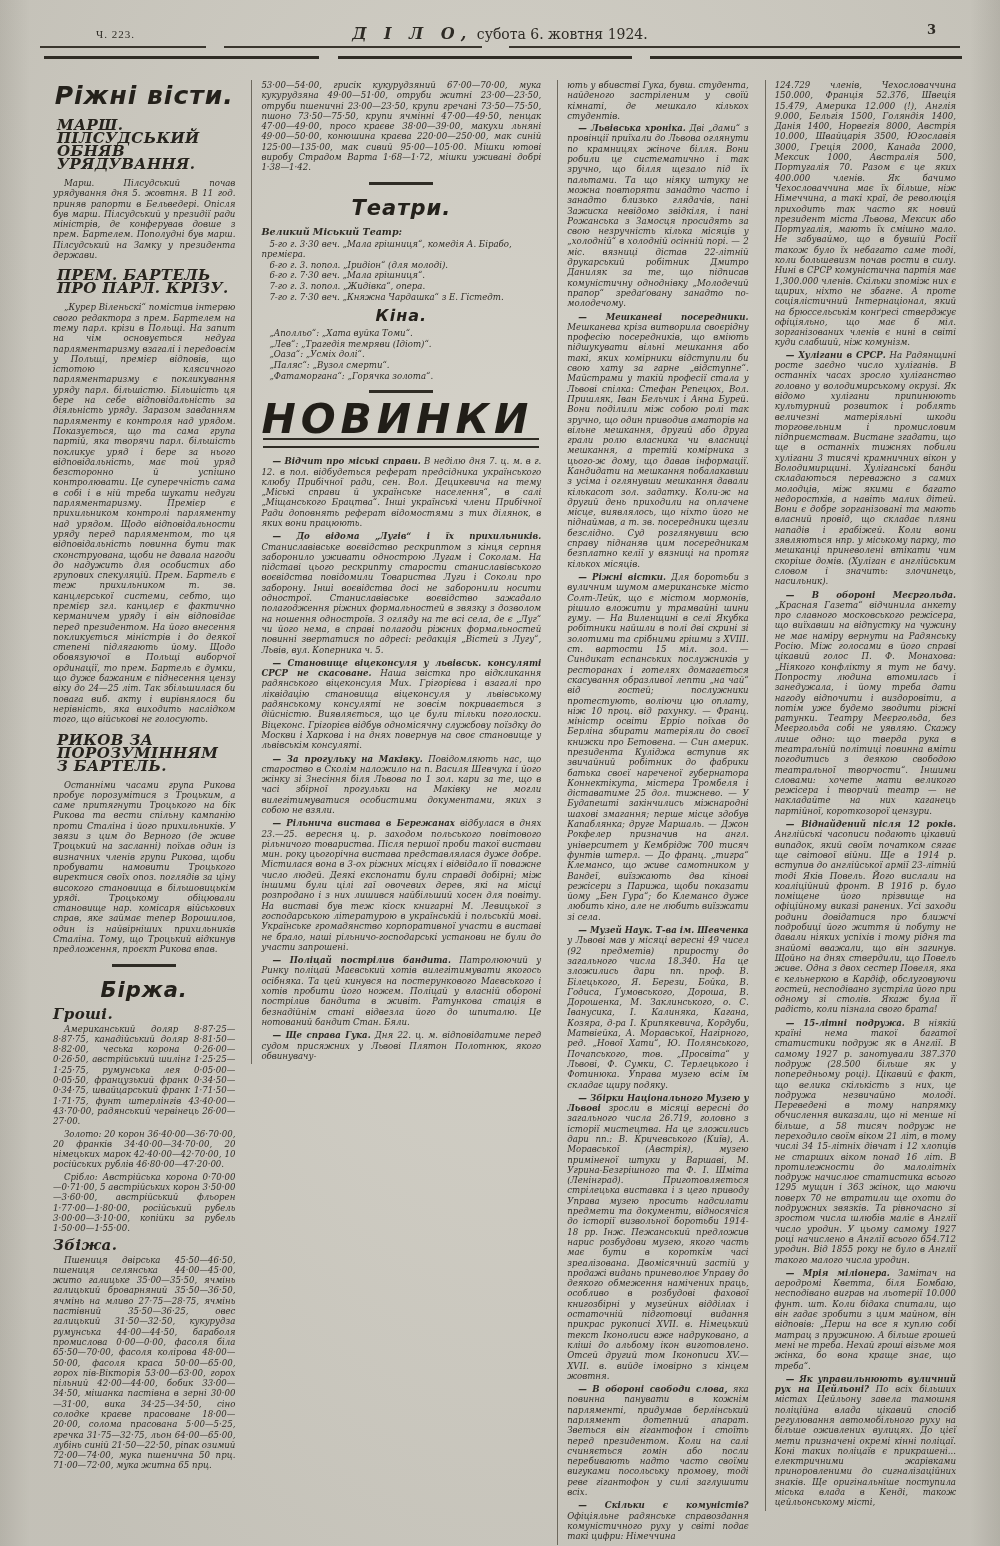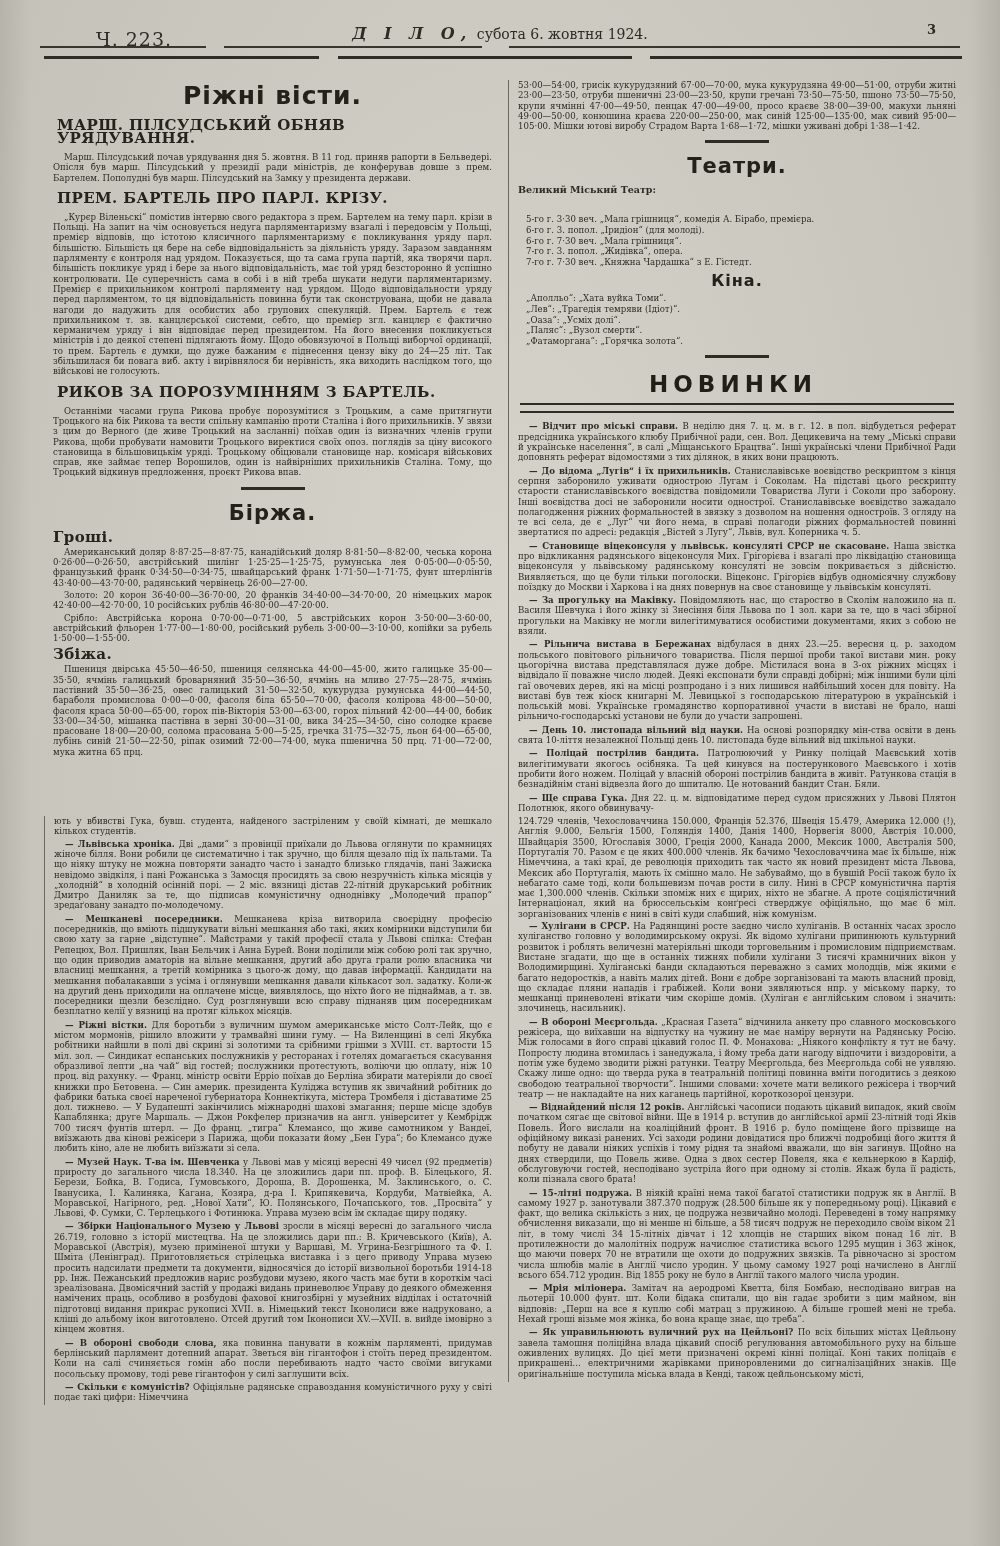--- a/index.html
+++ b/index.html
@@ -17,36 +17,37 @@
       linear-gradient(90deg, rgba(60,55,45,0.10) 0, rgba(0,0,0,0) 3%, rgba(0,0,0,0) 97%, rgba(60,55,45,0.12) 100%),
       #d2cfc5;
     box-sizing:border-box;
   }
   
   .pg-header{
     position:relative;
     padding:26px 36px 0 58px;
     height:40px;
   }
-  .pg-header .issue{position:absolute;left:96px;top:28px;font-size:19px;letter-spacing:1px;}
+  .pg-header .issue{position:absolute;left:96px;top:28px;font-size:11px;letter-spacing:1px;font-family:Liberation Serif, serif;}
   .pg-header .center{position:absolute;left:0;right:0;top:24px;text-align:center;font-size:14px;}
   .pg-header .center b{letter-spacing:6px;font-size:16px;font-style:italic;}
   .pg-header .pageno{position:absolute;right:64px;top:22px;font-size:13px;font-weight:bold;}
   .rule-top{position:absolute;left:40px;right:40px;top:46px;height:2px;
     background:linear-gradient(90deg,#3a362e 0 18%, transparent 18% 20%, #3a362e 20% 48%, transparent 48% 51%, #3a362e 51% 100%);}
   .rule-top2{position:absolute;left:44px;right:38px;top:56px;height:3px;
     background:linear-gradient(90deg,#2f2c25 0 30%, transparent 30% 32%, #2f2c25 32% 64%, transparent 64% 66%, #2f2c25 66% 100%);}
   
   .cols{
     display:grid;
-    grid-template-columns:repeat(2,1fr);
+    grid-template-columns:repeat(4,1fr);
     column-gap:8px;
     padding:14px 36px 0 44px;
     box-sizing:border-box;
     align-items:start;
+    font-style:italic;
   }
   .col{
     box-sizing:border-box;
     padding:0 8px 0 9px;
     border-left:1px solid #6d685d;
   }
   .col:first-child{border-left:none;}
   
   .sec-title{
     font-family:"DejaVu Sans","Liberation Sans",sans-serif;
@@ -61,28 +62,28 @@
     line-height:13px;margin:9px 4px 7px 4px;color:#26231d;letter-spacing:0.4px;
   }
   .para{
     font-size:8.6px;line-height:10.3px;
     text-align:justify;text-indent:11px;
     margin:0 0 2px 0;
   }
   .para.noindent{text-indent:0;}
   .para .lead{font-weight:bold;}
   .news{margin:0 0 3px 0;}
-  .sched-name{font-size:9.5px;font-weight:bold;line-height:12px;margin:2px 0 18px 0;}
+  .sched-name{font-size:9.5px;font-weight:bold;line-height:12px;margin:2px 0 1px 0;}
   .sched-line{font-size:8.6px;line-height:10.6px;text-indent:8px;}
   .divider{
     width:64px;height:3px;background:#2f2c25;margin:9px auto 9px auto;
   }
   .novynky{
     font-family:"DejaVu Sans","Liberation Sans",sans-serif;
-    font-weight:bold;font-size:23px;line-height:34px;
+    font-weight:bold;font-size:41px;line-height:34px;
     letter-spacing:5px;text-align:center;color:#211e18;
     margin:4px 8px 2px 0;
   }
   .dbl-rule{height:6px;border-top:2px solid #2f2c25;border-bottom:2px solid #2f2c25;margin:0 2px 8px 2px;}
 </style>
 </head>
 <body>
 
 <div class="paper">
 
@@ -131,21 +132,20 @@
       <div class="sched-line">„Паляс“: „Вузол смерти“.</div>
       <div class="sched-line">„Фатаморгана“: „Горячка золота“.</div>
       <div class="divider"></div>
       <div class="novynky">НОВИНКИ</div>
       <div class="dbl-rule"></div>
       <p class="para news"><span class="lead">— Відчит про міські справи.</span> <span>В неділю дня 7. ц. м. в г. 12. в пол. відбудеться реферат предсідника українського клюбу Прибічної ради, сен. Вол. Децикевича на тему „Міські справи й українське населення“, в салі „Міщанського Брацтва“. Інші українські члени Прибічної Ради доповнять реферат відомостями з тих ділянок, в яких вони працюють.</span></p>
       <p class="para news"><span class="lead">— До відома „Лугів“ і їх прихильників.</span> <span>Станиславівське воєвідство рескриптом з кінця серпня заборонило уживати однострою Лугам і Соколам. На підставі цього рескрипту старости станиславівського воєвідства повідомили Товариства Луги і Соколи про заборону. Інші воєвідства досі не заборонили носити однострої. Станиславівське воєвідство зажадало полагодження ріжних формальностей в звязку з дозволом на ношення одностроїв. З огляду на те всі села, де є „Луг“ чи його нема, в справі полагоди ріжних формальностей повинні звертатися по адресі: редакція „Вістей з Лугу“, Львів, вул. Коперника ч. 5.</span></p>
       <p class="para news"><span class="lead">— Становище віцеконсуля у львівськ. консуляті СРСР не скасоване.</span> <span>Наша звістка про відкликання радянського віцеконсуля Мих. Грігорієва і взагалі про ліквідацію становища віцеконсуля у львівському радянському консуляті не зовсім покривається з дійсністю. Виявляється, що це були тільки поголоски. Віцеконс. Грігорієв відбув одномісячну службову поїздку до Москви і Харкова і на днях повернув на своє становище у львівськім консуляті.</span></p>
       <p class="para news"><span class="lead">— За прогульку на Маківку.</span> <span>Повідомляють нас, що староство в Сколім наложило на п. Василя Шевчука і його жінку зі Знесіння біля Львова по 1 зол. кари за те, що в часі збірної прогульки на Маківку не могли вилегітимуватися особистими документами, яких з собою не взяли.</span></p>
       <p class="para news"><span class="lead">— Рільнича вистава в Бережанах</span> <span>відбулася в днях 23.—25. вересня ц. р. заходом польського повітового рільничого товариства. Після першої проби такої вистави мин. року цьогорічна вистава представлялася дуже добре. Містилася вона в 3-ох ріжних місцях і відвідало її поважне число людей. Деякі експонати були справді добірні; між іншими були цілі гаї овочевих дерев, які на місці розпродано і з них лишився найбільший хосен для повіту. На виставі був теж кіоск книгарні М. Левицької з господарською літературою в українській і польській мові. Українське громадянство корпоративної участи в виставі не брало, наші рільничо-господарські установи не були до участи запрошені.</span></p>
-      <p class="para news"><span class="lead">— День 10. листопада вільний від науки.</span> <span>На основі розпорядку мін-ства освіти в день свята 10-ліття незалежної Польщі день 10. листопада буде вільний від шкільної науки.</span></p>
       <p class="para news"><span class="lead">— Поліцай пострілив бандита.</span> <span>Патролюючий у Ринку поліцай Маєвський хотів вилегітимувати якогось осібняка. Та цей кинувся на постерункового Маєвського і хотів пробити його ножем. Поліцай у власній обороні пострілив бандита в живіт. Ратункова стація в безнадійнім стані відвезла його до шпиталю. Це нотований бандит Стан. Бяли.</span></p>
       <p class="para news"><span class="lead">— Ще справа Гука.</span> <span>Дня 22. ц. м. відповідатиме перед судом присяжних у Львові Плятон Полотнюк, якого обвинувачу-</span></p>
     </div>
 
     <div class="col">
       <p class="para noindent">ють у вбивстві Гука, бувш. студента, найденого застріленим у своїй кімнаті, де мешкало кількох студентів.</p>
       <p class="para news"><span class="lead">— Львівська хроніка.</span> <span>Дві „дами“ з провінції приїхали до Львова оглянути по крамницях жіноче білля. Вони робили це систематично і так зручно, що білля щезало під їх пальтами. Та що ніяку штуку не можна повторяти занадто часто і занадто близько глядачів, пані Зажиска невідомо звідкіля, і пані Рожанська з Замосця просидять за свою незручність кілька місяців у „холодній“ в холодній осінній порі. — 2 міс. вязниці дістав 22-літній друкарський робітник Дмитро Даниляк за те, що підписав комуністичну одноднівку „Молодечий прапор“ зредаґовану занадто по-молодечому.</span></p>
       <p class="para news"><span class="lead">— Мешканеві посередники.</span> <span>Мешканева кріза витворила своєрідну професію посередників, що вміють підшукувати вільні мешкання або такі, яких комірники відступили би свою хату за гарне „відступне“. Майстрами у такій професії стала у Львові спілка: Стефан Репецюх, Вол. Пришляк, Іван Бельчик і Анна Бурей. Вони поділили між собою ролі так зручно, що один приводив аматорів на вільне мешкання, другий або друга грали ролю власника чи власниці мешкання, а третій комірника з цього-ж дому, що давав інформації. Кандидати на мешкання побалакавши з усіма і оглянувши мешкання давали кількасот зол. задатку. Коли-ж на другий день приходили на оплачене місце, виявлялось, що ніхто його не піднаймав, а т. зв. посередники щезли безслідно. Суд розглянувши всю справу піднаняв цим посередникам безплатно келії у вязниці на протяг кількох місяців.</span></p>
       <p class="para news"><span class="lead">— Ріжні вістки.</span> <span>Для боротьби з вуличним шумом американське місто Солт-Лейк, що є містом мормонів, рішило вложити у трамвайні шини гуму. — На Виленщині в селі Якубка робітники найшли в полі дві скрині зі золотими та срібними грішми з XVIII. ст. вартости 15 міл. зол. — Синдикат еспанських послужників у ресторанах і готелях домагається скасування образливої лепти „на чай“ від гостей; послужники протестують, воліючи цю оплату, ніж 10 проц. від рахунку. — Франц. міністр освіти Ерріо поїхав до Берліна збирати матеріяли до своєї книжки про Бетовена. — Син америк. президента Куліджа вступив як звичайний робітник до фабрики батька своєї нареченої губернатора Коннектікута, містера Тромбеля і діставатиме 25 дол. тижнево. — У Будапешті закінчились міжнародні шахові змагання; перше місце здобув Капаблянка; друге Маршаль. — Джон Рокфелер призначив на англ. університет у Кембрідж 700 тисяч фунтів штерл. — До франц. „тигра“ Клемансо, що живе самотником у Вандеї, виїзжають два кінові режісери з Парижа, щоби показати йому „Бен Гура“; бо Клемансо дуже любить кіно, але не любить виїзжати зі села.</span></p>
       <p class="para news"><span class="lead">— Музей Наук. Т-ва ім. Шевченка</span> <span>у Львові мав у місяці вересні 49 чисел (92 предметів) приросту до загального числа 18.340. На це зложились дари пп. проф. В. Білецького, Я. Берези, Бойка, В. Годиса, Ґумовського, Дороша, В. Дорошенка, М. Заклинського, о. С. Іванусика, І. Калиняка, Кагана, Козяра, д-ра І. Крипякевича, Кордуби, Матвіейка, А. Моравської, Нагірного, ред. „Нової Хати“, Ю. Полянського, Почапського, тов. „Просвіта“ у Львові, Ф. Сумки, С. Терлецького і Фотинюка. Управа музею всім їм складає щиру подяку.</span></p>

